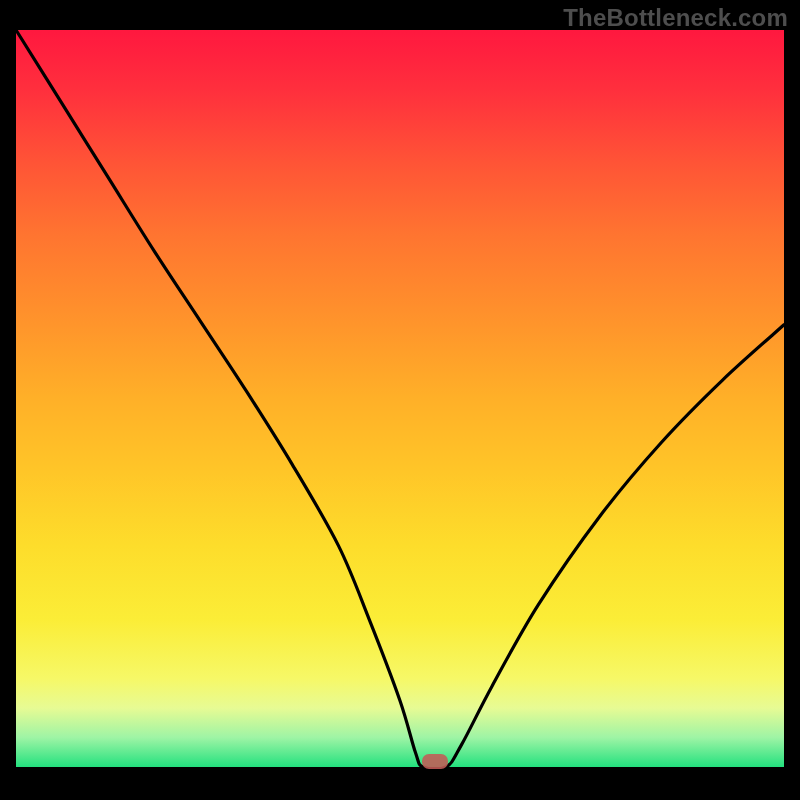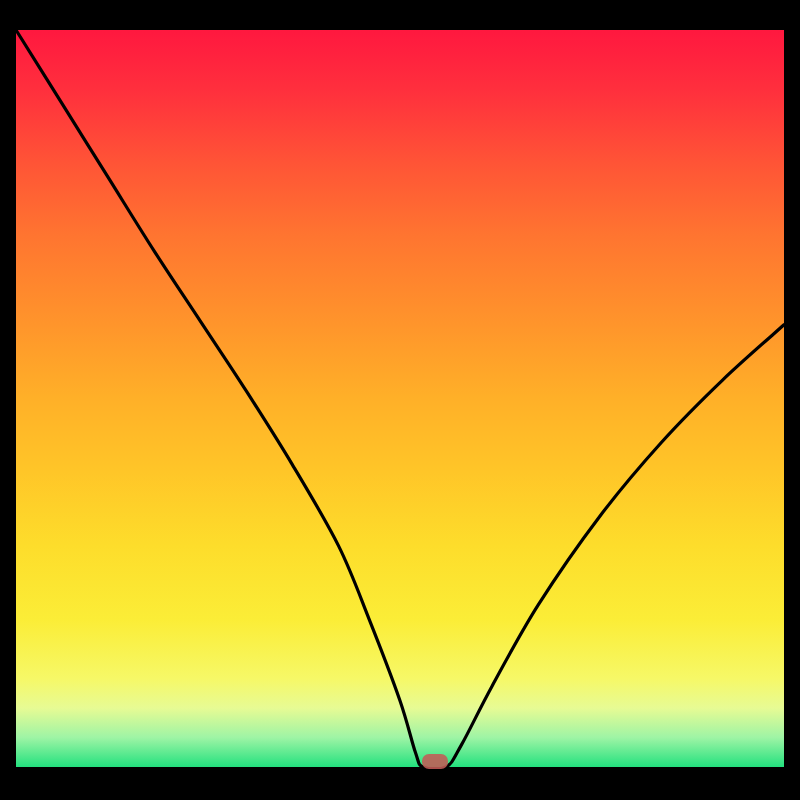--- a/index.html
+++ b/index.html
@@ -65,20 +65,21 @@
     background: #c35b57;
     opacity: 0.88;
     z-index: 5;
   }
 </style>
 </head>
 <body>
 
 <div class="frame">
 
+  <div class="watermark">TheBottleneck.com</div>
 
   <div class="plot-area">
     <svg id="curve-svg" viewBox="0 0 768 737" preserveAspectRatio="none">
       <path id="curve-path" fill="none" stroke="#000" stroke-width="3.2" stroke-linecap="round" d="M 0.00 0.00 C 7.68 12.28, 30.72 49.13, 46.08 73.70 C 61.44 98.27, 76.80 122.83, 92.16 147.40 C 107.52 171.97, 122.88 197.15, 138.24 221.10 C 153.60 245.05, 168.96 267.78, 184.32 291.12 C 199.68 314.45, 215.04 337.18, 230.40 361.13 C 245.76 385.08, 261.12 409.04, 276.48 434.83 C 291.84 460.63, 309.76 490.10, 322.56 515.90 C 335.36 541.69, 343.04 563.81, 353.28 589.60 C 363.52 615.39, 376.32 648.56, 384.00 670.67 C 391.68 692.78, 395.52 711.20, 399.36 722.26 C 403.20 733.32, 401.92 734.54, 407.04 737.00 C 412.16 739.46, 423.68 740.68, 430.08 737.00 C 436.48 733.32, 437.76 728.40, 445.44 714.89 C 453.12 701.38, 463.36 679.27, 476.16 655.93 C 488.96 632.59, 504.32 603.11, 522.24 574.86 C 540.16 546.61, 563.20 513.44, 583.68 486.42 C 604.16 459.40, 624.64 435.44, 645.12 412.72 C 665.60 390.00, 686.08 369.73, 706.56 350.07 C 727.04 330.42, 757.76 304.01, 768.00 294.80"></path>
     </svg>
     <div id="marker" class="marker" style="left: 405.56px; top: 724.315px;"></div>
   </div>
 
 </div>
 

